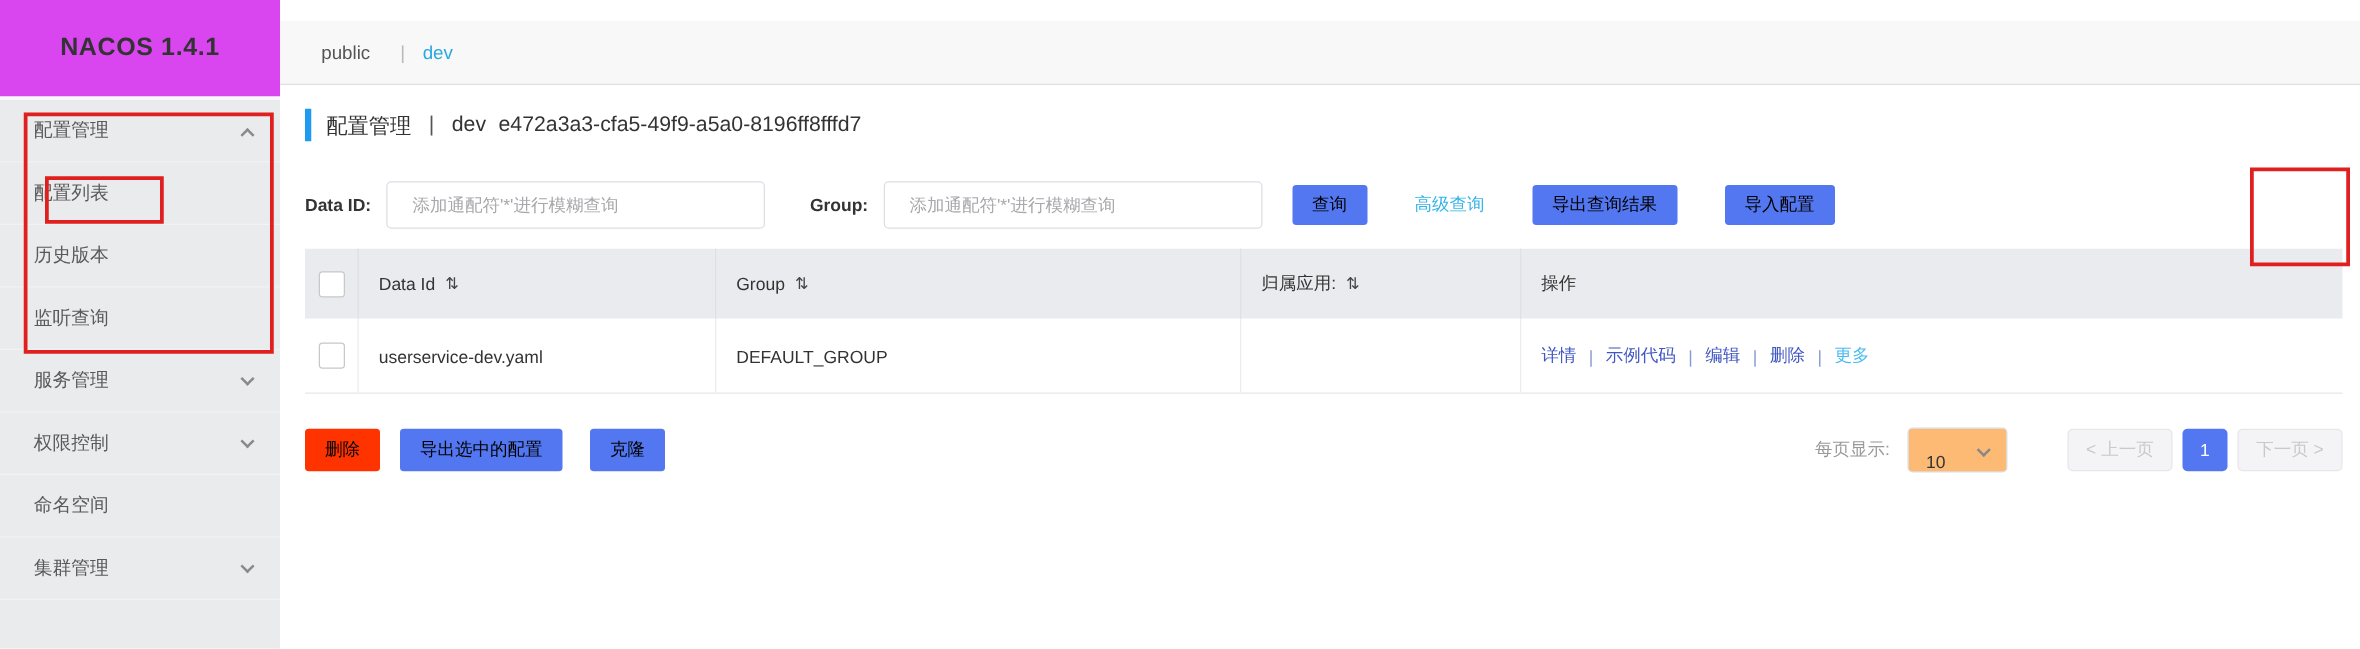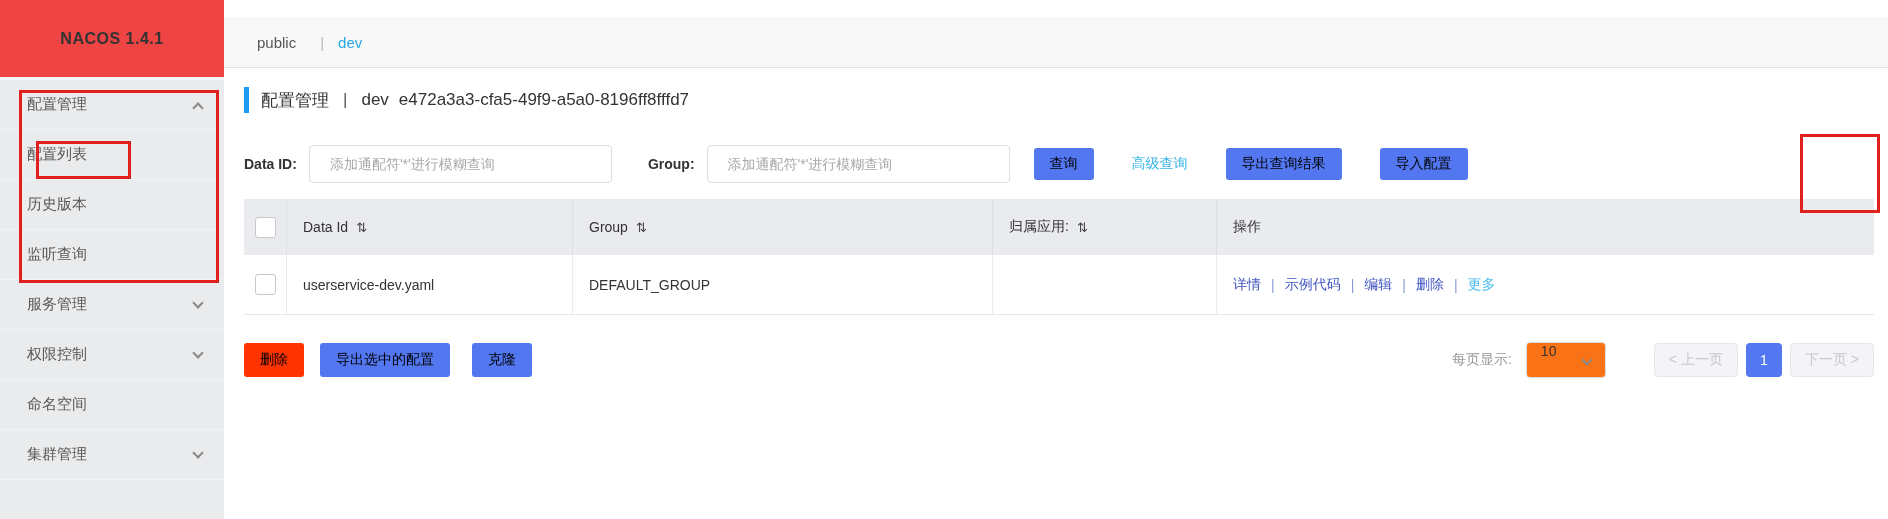--- a/index.html
+++ b/index.html
@@ -2,23 +2,23 @@
 <html><head>
 <meta charset="utf-8">
 <style>
   * { margin:0; padding:0; box-sizing:border-box; }
   html,body { width:1888px; height:519px; background:#fff; overflow:hidden;
     font-family:"Liberation Sans","DejaVu Sans",sans-serif; font-size:14px; color:#333; }
   .page { position:relative; width:1888px; height:519px; display:flex; }
 
   
   .sidebar { width:224px; height:519px; background:#eaebed; flex:0 0 224px; }
-  .logo { height:80px; background:#ef4444; border-bottom:3px solid #f7f8f9;
+  .logo { height:80px; background:#d946ef; border-bottom:3px solid #f7f8f9;
     display:flex; align-items:center; justify-content:center;
-    font-size:16px; font-weight:bold; color:#333; letter-spacing:.5px; }
+    font-size:20px; font-weight:bold; color:#333; letter-spacing:.5px; }
   .menu { list-style:none; }
   .menu li { position:relative; height:50px; display:flex; align-items:center;
     padding-left:27px; font-size:15px; color:#595959; cursor:pointer;
     border-bottom:1px solid #f1f2f4; }
   .menu li.sub { }
   .chev { position:absolute; right:22px; width:8px; height:8px;
     border-right:2px solid #8a8a8a; border-bottom:2px solid #8a8a8a; }
   .chev.up   { top:24px; transform:rotate(-135deg); }
   .chev.down { top:19px; transform:rotate(45deg); }
 
@@ -76,21 +76,21 @@
   .op-more { color:#4cbcf0; cursor:pointer; }
 
   
   .footer-row { margin-top:27px; display:flex; align-items:center; width:1630px; }
   .btn-danger { background:#ff3300; }
   .mr16 { margin-right:16px; } .mr22 { margin-right:22px; }
   .btn-lg { height:34px; }
   .spacer { flex:1; }
   .pg-size-label { color:#999; margin-right:14px; }
   .select { position:relative; width:80px; height:36px; border:1px solid #dcdee3;
-    border-radius:4px; background:#f97316; display:flex; align-items:flex-start;
+    border-radius:4px; background:#fdba74; display:flex; align-items:flex-end;
     padding-left:14px; cursor:pointer; margin-right:48px; }
   .select .chev { right:14px; top:13px; border-color:#888; }
   .page-btn { height:34px; padding:0 14px; background:#f4f4f7; border:1px solid #e6e6ea;
     border-radius:4px; color:#c8c8cd; display:flex; align-items:center; cursor:default;
     font-size:14px; }
   .page-cur { width:36px; height:34px; background:#5377f0; border-radius:4px; color:#fff;
     display:flex; align-items:center; justify-content:center; margin:0 8px; cursor:pointer; }
 
   
   .ann { position:absolute; border:3px solid #e01f1f; pointer-events:none; }

